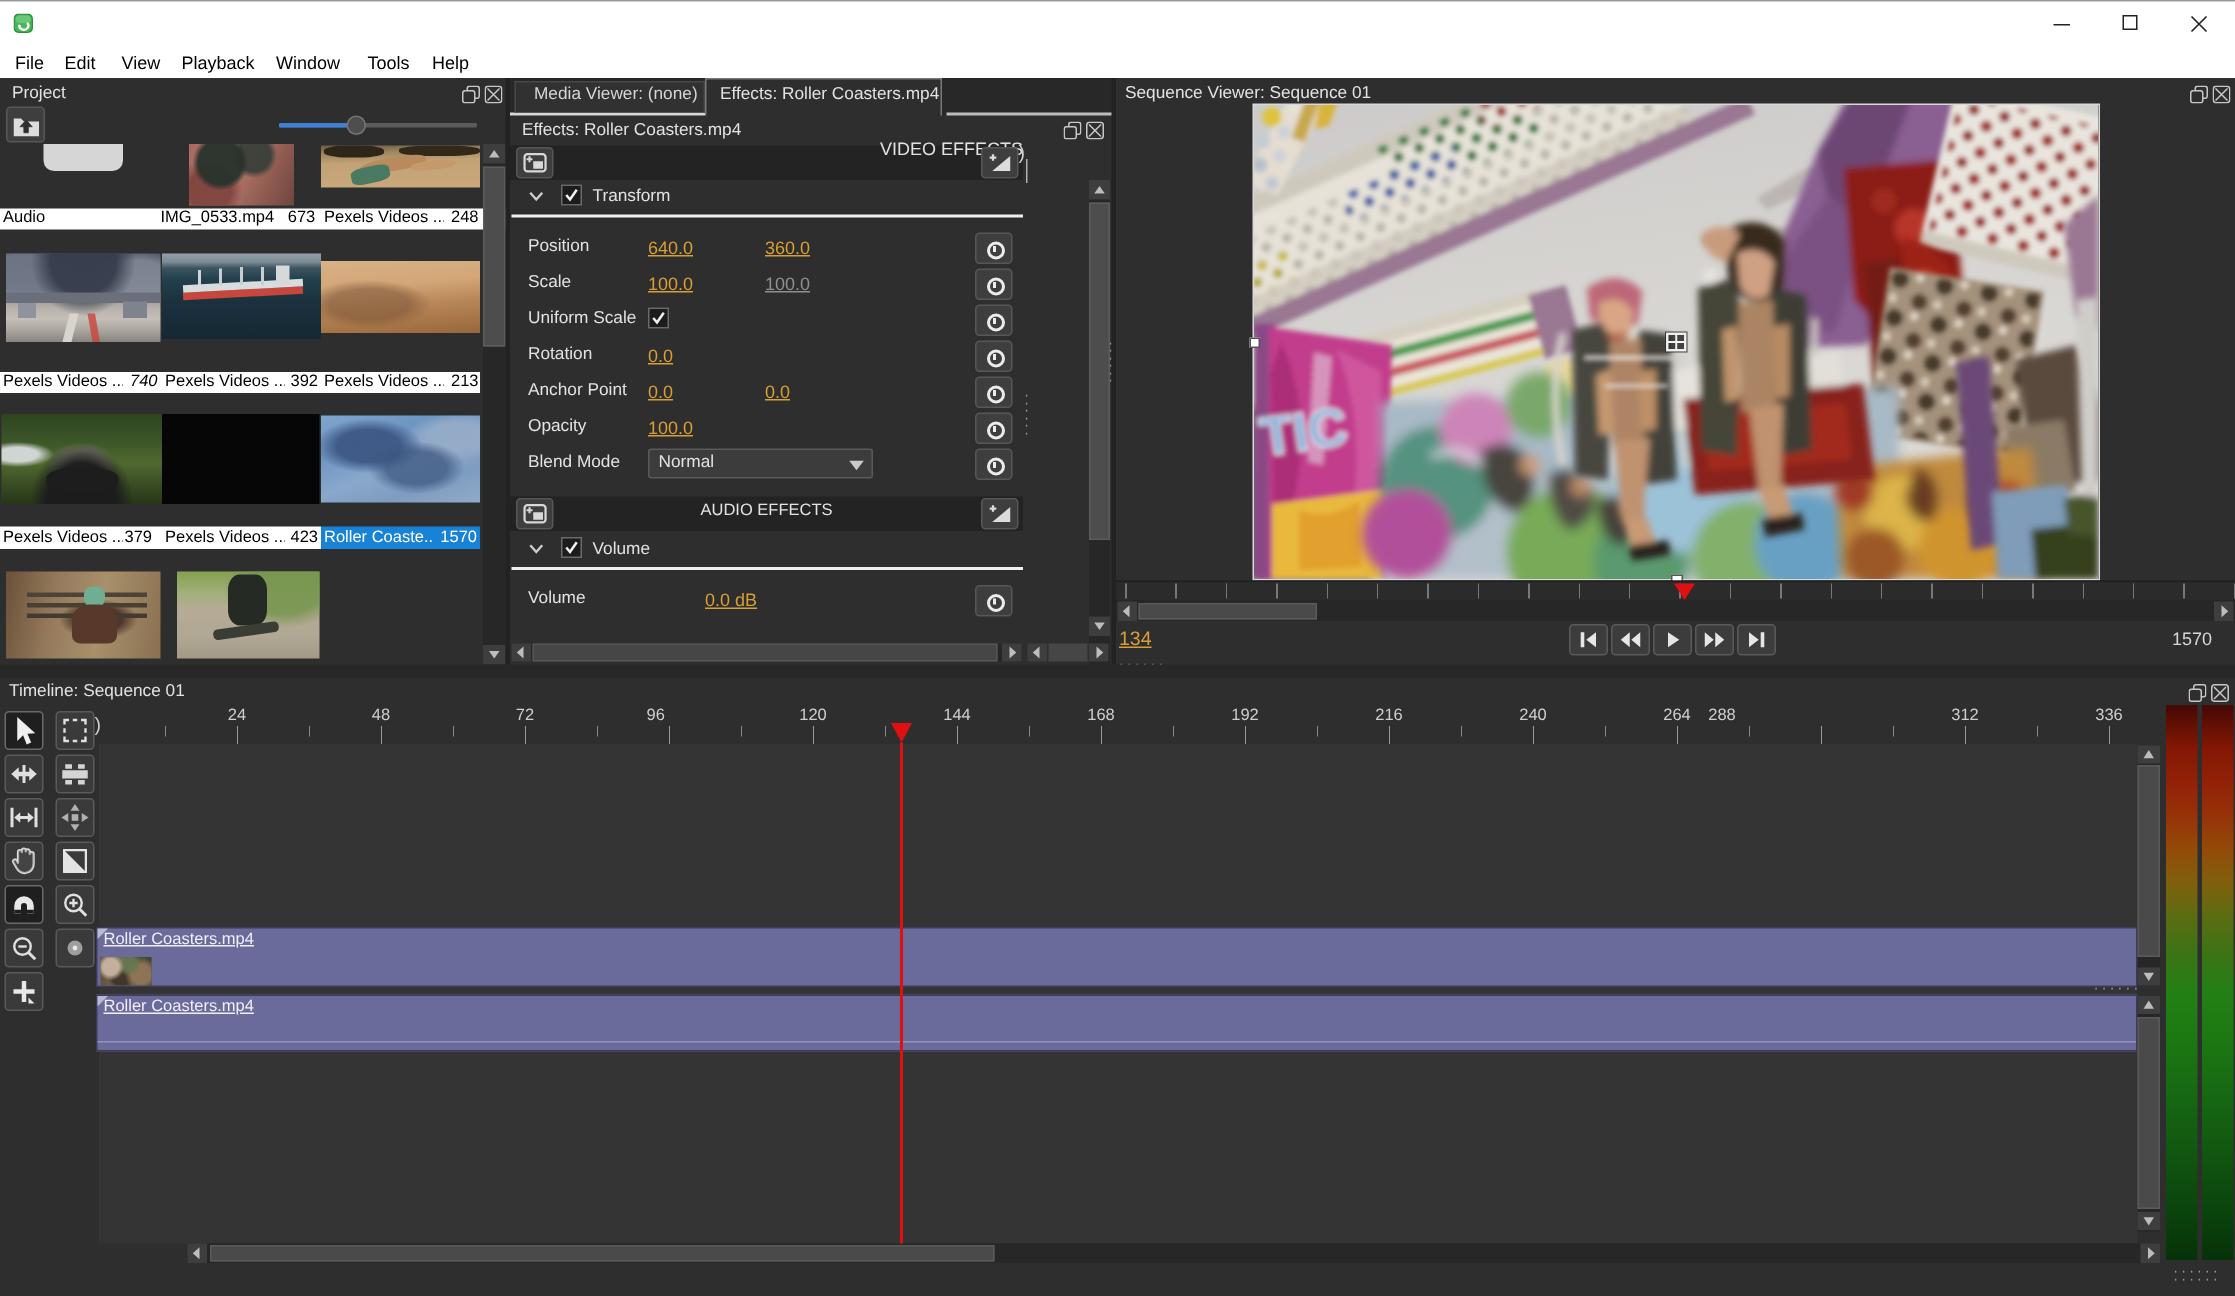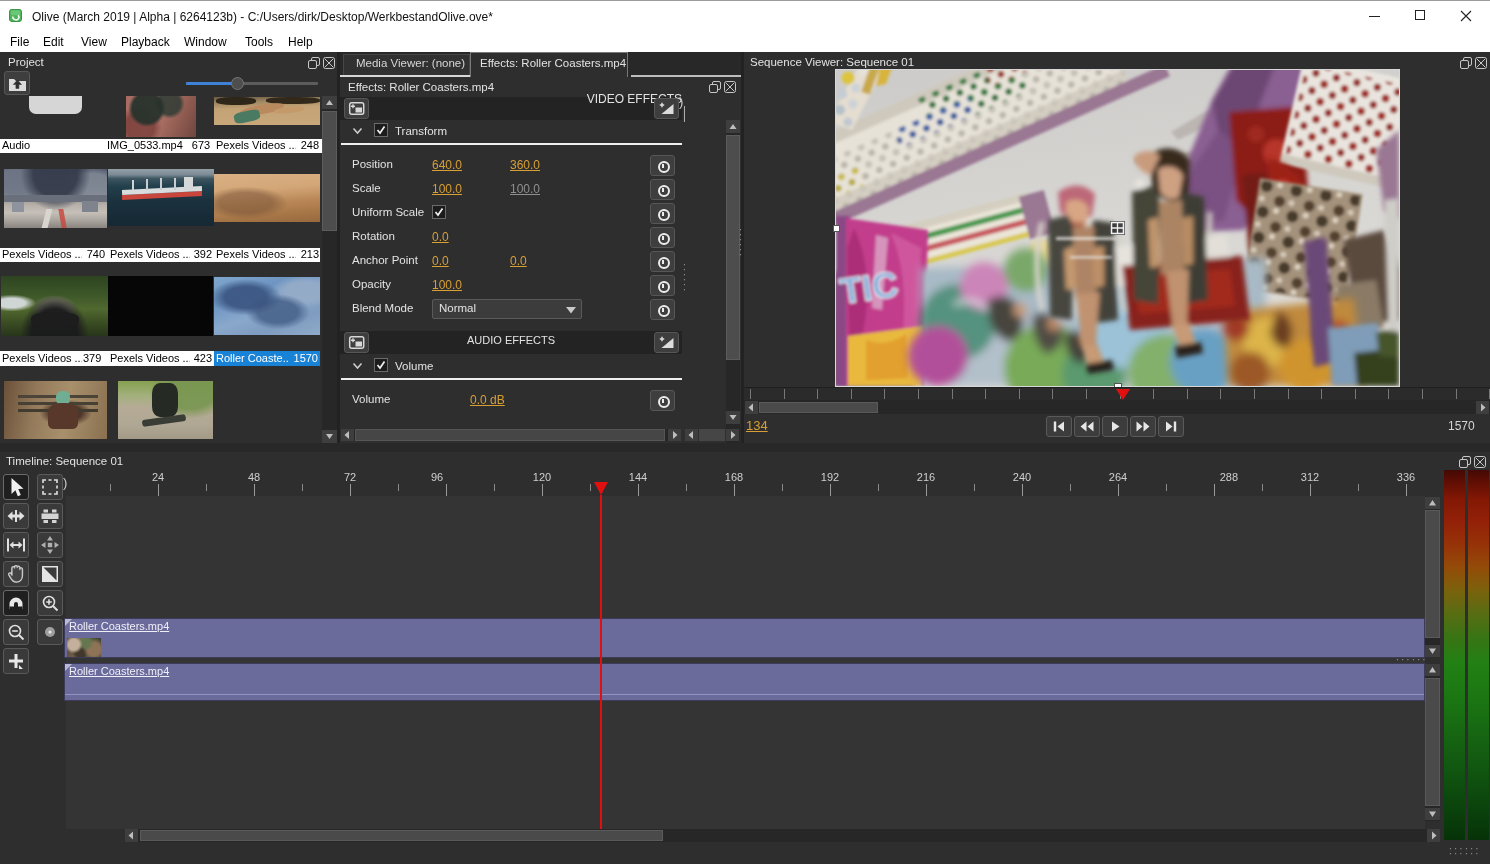--- a/index.html
+++ b/index.html
@@ -23,21 +23,20 @@
 </head>
 <body>
 
 <div class="abs" id="titlebar" style="left:0;top:0;width:1490px;height:30px;background:#ffffff;border-top:1px solid #9b9b9b;box-sizing:border-box;">
   <svg class="abs" style="left:9px;top:8px;" width="13" height="13" viewBox="0 0 13 13">
     <rect x="0" y="0" width="13" height="13" rx="3.4" fill="#2e8f3a"></rect>
     <rect x="0.8" y="0.8" width="11.4" height="11.4" rx="3" fill="#4db45c"></rect>
     <rect x="1.5" y="1.3" width="10" height="5" rx="2.4" fill="#72cc7e" opacity="0.8"></rect>
     <path d="M4 7.5 a3 2.6 0 1 0 5 -1.2" fill="none" stroke="#eef7ef" stroke-width="1.6"></path>
   </svg>
-  <div class="abs" style="left:32px;top:9px;color:#111;font-size:12px;white-space:nowrap;">Olive (March 2019 | Alpha | 6264123b) - C:/Users/dirk/Desktop/WerkbestandOlive.ove*</div>
   <div class="abs" style="left:1369px;top:15px;width:11px;height:1px;background:#222;"></div>
   <div class="abs" style="left:1415px;top:9px;width:10px;height:10px;border:1px solid #222;box-sizing:border-box;"></div>
   <svg class="abs" style="left:1460px;top:9px;" width="12" height="12" viewBox="0 0 12 12">
       <path d="M1 1 L11 11 M11 1 L1 11" stroke="#222" stroke-width="1.1"></path>
     </svg>
 </div>
 
 <div class="abs" id="menubar" style="left:0;top:30px;width:1490px;height:22px;background:#ffffff;">
   <div class="abs" style="left:10px;top:5px;color:#000;font-size:12px;">File</div>
   <div class="abs" style="left:43px;top:5px;color:#000;font-size:12px;">Edit</div>
@@ -112,21 +111,21 @@
     <div class="abs" style="left:52px;top:9px;width:2px;height:12px;background:#c8cdd0;"></div>
     <div class="abs" style="left:66px;top:9px;width:2px;height:12px;background:#c8cdd0;"></div>
     <div class="abs" style="left:76px;top:8px;width:9px;height:13px;background:#d5d9da;"></div>
   </div>
   <div class="abs" style="left:214px;top:122px;width:106px;height:48px;background:
     radial-gradient(ellipse at 30% 60%, rgba(120,84,56,0.55) 0 25%, rgba(120,84,56,0) 40%),
     linear-gradient(175deg,#d9b184 0%,#d3a677 35%,#b98757 60%,#a87748 80%,#96683c 100%);"></div>
 
   <div class="abs wlabel" style="left:0;top:196px;width:320px;height:14px;">
     <span class="abs" style="left:2px;top:0px;width:80px;overflow:hidden;">Pexels Videos ...</span>
-      <span class="abs" style="left:83px;top:0px;width:22px;text-align:right;">740</span>
+      <span class="abs" style="left:83px;top:0px;width:22px;text-align:right;font-style:italic;">740</span>
     <span class="abs" style="left:110px;top:0px;width:80px;overflow:hidden;">Pexels Videos ...</span>
       <span class="abs" style="left:188px;top:0px;width:24px;text-align:right;">392</span>
     <span class="abs" style="left:216px;top:0px;width:80px;overflow:hidden;">Pexels Videos ...</span>
       <span class="abs" style="left:295px;top:0px;width:24px;text-align:right;">213</span>
   </div>
 
   <div class="abs" style="left:1px;top:224px;width:107px;height:60px;background:
     radial-gradient(ellipse at 50% 95%, rgba(26,26,28,0.95) 0 30%, rgba(26,26,28,0) 45%),
     radial-gradient(ellipse at 10% 45%, rgba(222,226,228,0.9) 0 10%, rgba(222,226,228,0) 18%),
     radial-gradient(ellipse at 50% 55%, rgba(120,118,108,0.9) 0 18%, rgba(120,118,108,0) 30%),
@@ -662,21 +661,21 @@
     <span class="abs" style="left:173px;top:1px;width:30px;text-align:center;">48</span>
     <span class="abs" style="left:269px;top:1px;width:30px;text-align:center;">72</span>
     <span class="abs" style="left:365px;top:1px;width:30px;text-align:left;">96</span>
     <span class="abs" style="left:461px;top:1px;width:30px;text-align:center;">120</span>
     <span class="abs" style="left:557px;top:1px;width:30px;text-align:center;">144</span>
     <span class="abs" style="left:653px;top:1px;width:30px;text-align:center;">168</span>
     <span class="abs" style="left:749px;top:1px;width:30px;text-align:center;">192</span>
     <span class="abs" style="left:845px;top:1px;width:30px;text-align:center;">216</span>
     <span class="abs" style="left:941px;top:1px;width:30px;text-align:center;">240</span>
     <span class="abs" style="left:1037px;top:1px;width:30px;text-align:center;">264</span>
-    <span class="abs" style="left:1142px;top:1px;width:30px;text-align:right;">288</span>
+    <span class="abs" style="left:1067px;top:1px;width:30px;text-align:center;">288</span>
     <span class="abs" style="left:1229px;top:1px;width:30px;text-align:center;">312</span>
     <span class="abs" style="left:1325px;top:1px;width:30px;text-align:center;">336</span>
   </div>
 
   <div class="abs" style="left:64px;top:166px;width:1361px;height:40px;background:#6a6a9b;border:1px solid #3c3c5a;box-sizing:border-box;">
     <div class="abs" style="left:0;top:0;width:0;height:0;border-left:7px solid #b9b9d6;border-bottom:7px solid transparent;"></div>
     <div class="abs" style="left:4px;top:1px;color:#efeff8;font-size:11px;text-decoration:underline;white-space:nowrap;">Roller Coasters.mp4</div>
     <div class="abs" style="left:2px;top:19px;width:34px;height:19px;background:
       radial-gradient(circle at 20% 35%, rgba(200,180,160,0.95) 0 18%, rgba(200,180,160,0) 30%),
       radial-gradient(circle at 55% 25%, rgba(100,120,80,0.9) 0 20%, rgba(100,120,80,0) 35%),

